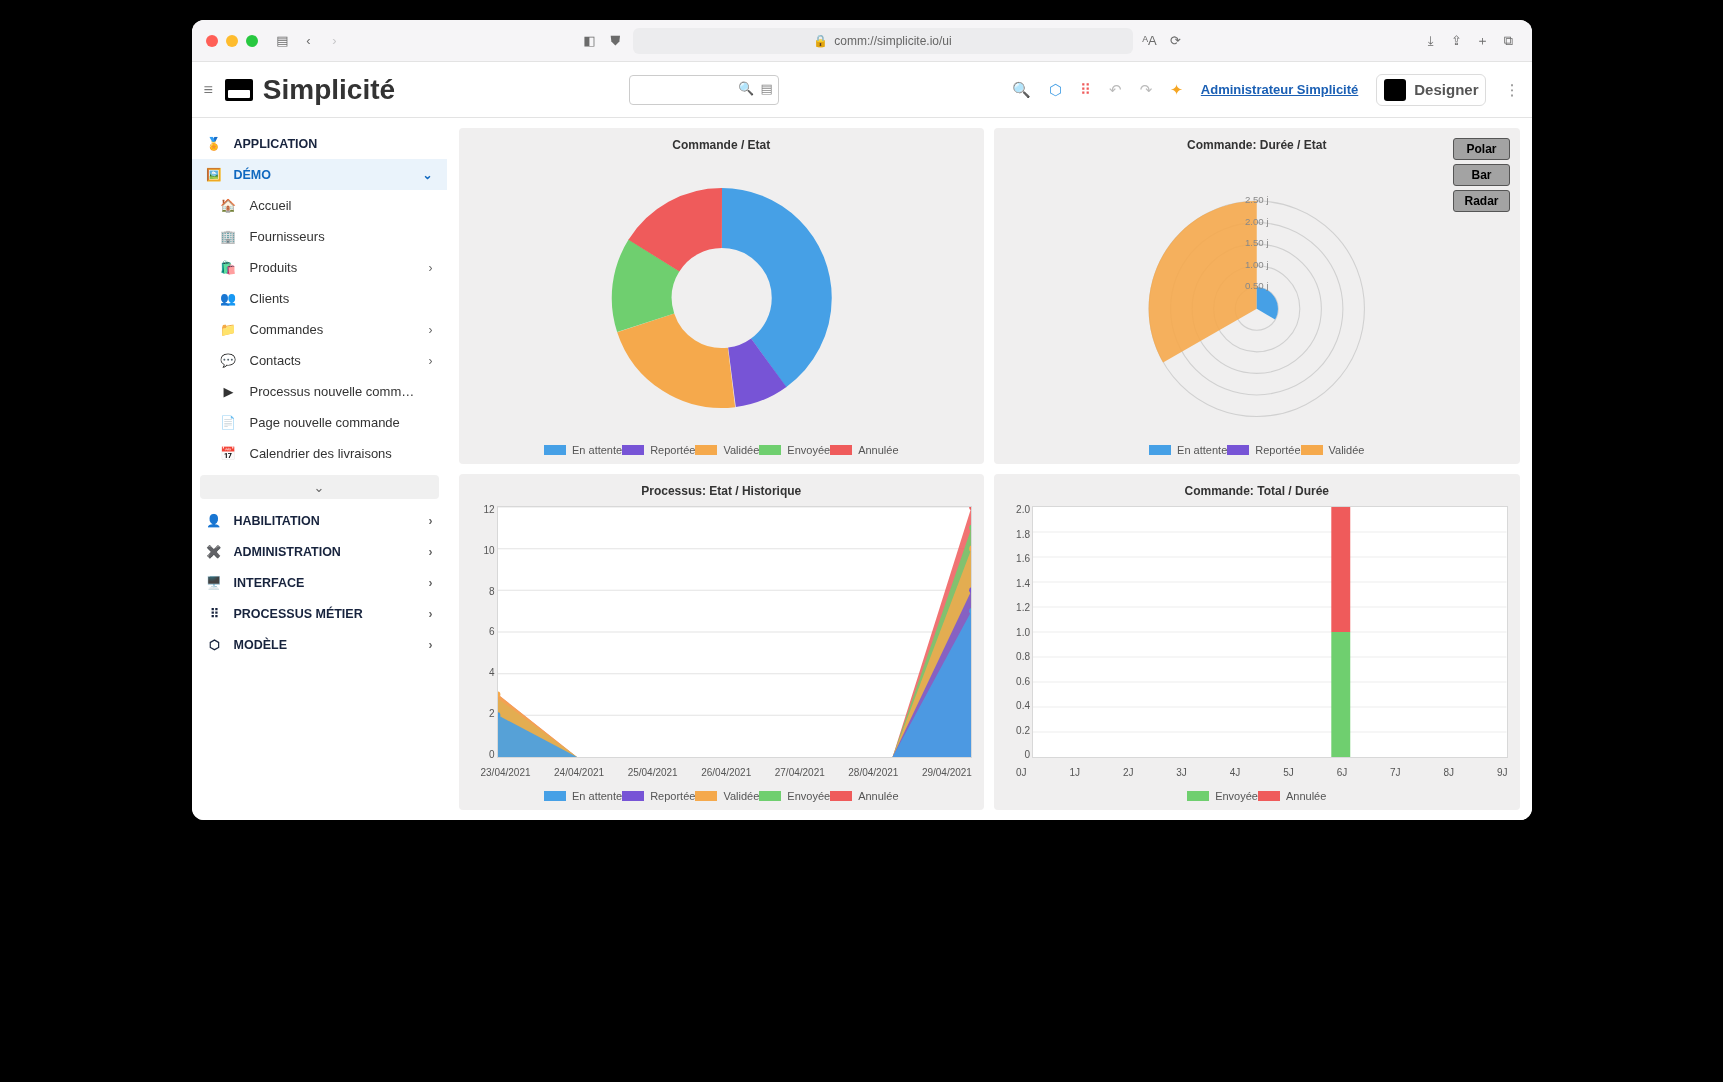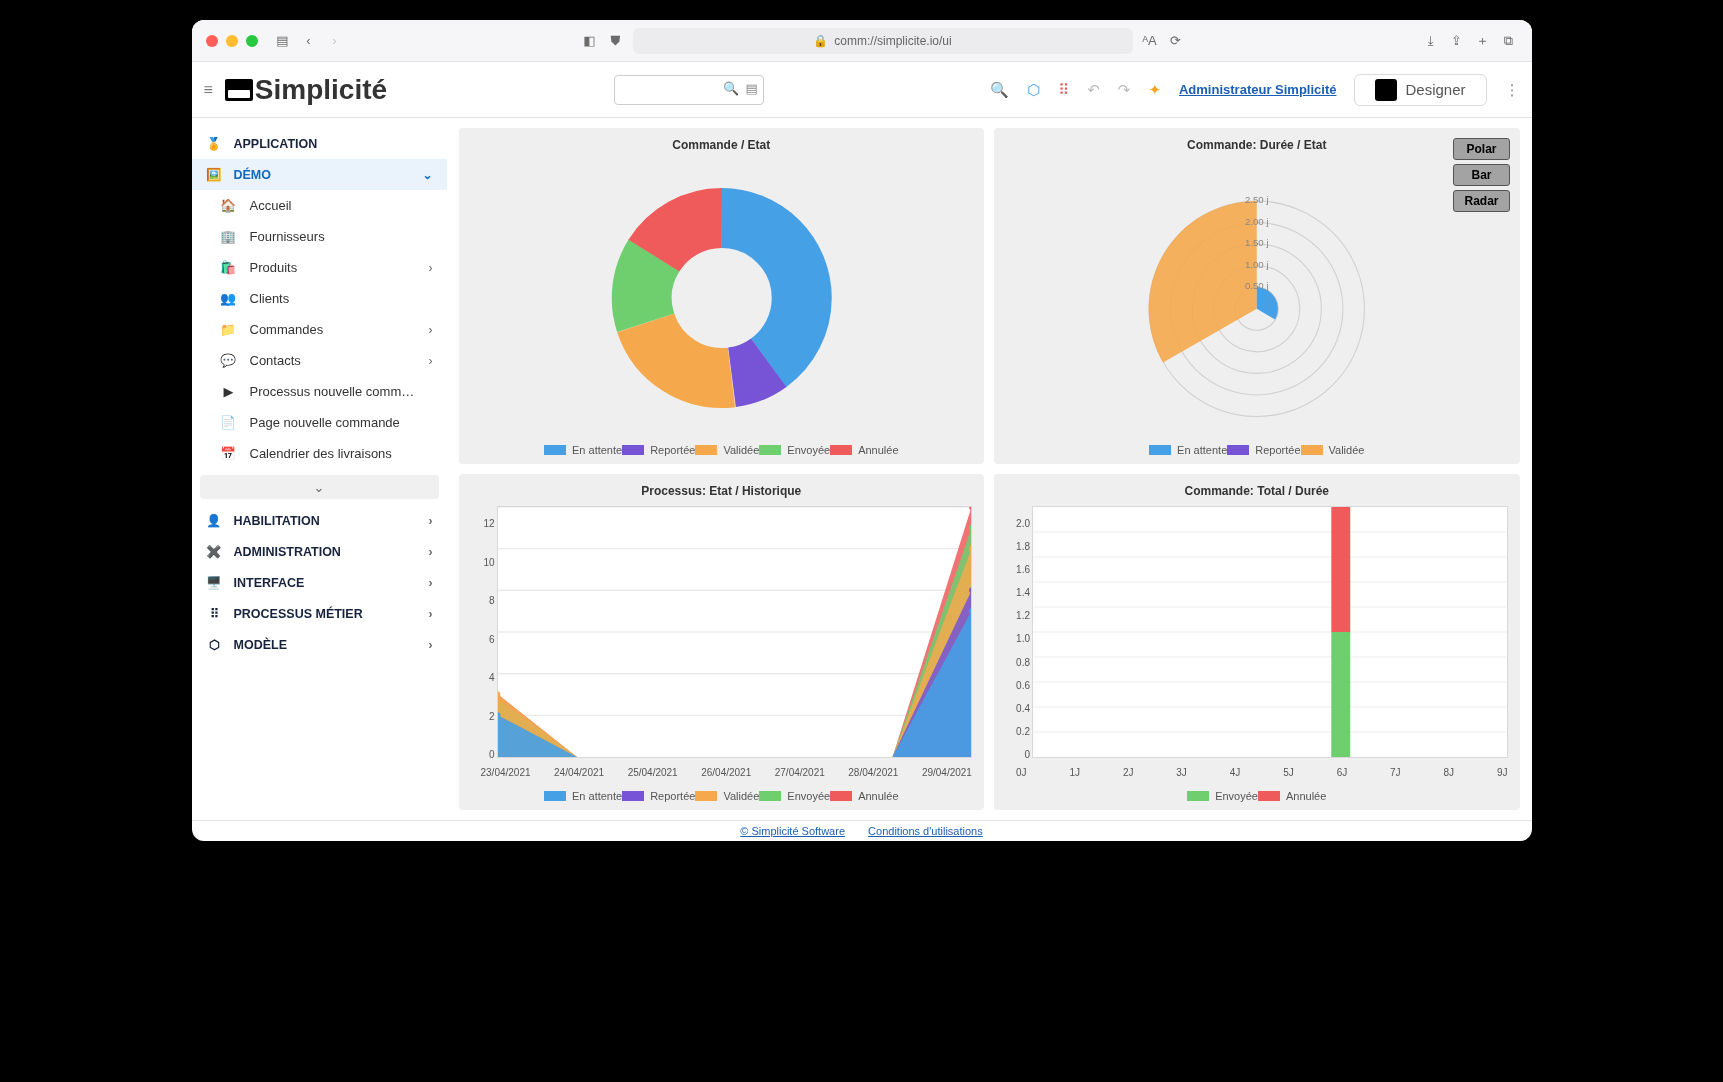--- a/index.html
+++ b/index.html
@@ -8,29 +8,29 @@
   
   .browser-bar { height:42px; background:#f6f5f7; display:flex; align-items:center; padding:0 14px; gap:8px; border-bottom:1px solid #e3e3e3;}
   .traffic { display:flex; gap:8px; margin-right:8px;}
   .dot { width:12px; height:12px; border-radius:50%; }
   .url-box { flex:0 0 500px; margin:0 auto; background:#ececee; border-radius:6px; height:26px; display:flex; align-items:center; justify-content:center; gap:6px; font-size:12px; color:#666;}
   .browser-bar .spacer{flex:1;}
   .bicon{width:18px;text-align:center;color:#6b6b6b;}
   
   .app-header{height:56px;display:flex;align-items:center;border-bottom:1px solid #e3e3e3;padding:0 12px;gap:12px;}
   .hamburger{font-size:16px;color:#777;}
-  .logo{font-weight:600;font-size:28px;display:flex;align-items:center;gap:2px;}
+  .logo{font-weight:600;font-size:28px;display:flex;align-items:center;gap:10px;}
   .logo .mark{width:28px;height:22px;background:#000;display:inline-block;position:relative;border-radius:2px;}
   .logo .mark::after{content:"";position:absolute;left:3px;right:3px;bottom:3px;height:8px;background:#fff;border-radius:1px;}
   .search{margin-left:auto;margin-right:auto;position:relative;}
   .search input{width:150px;height:30px;border:1px solid #ccc;border-radius:4px;padding:0 50px 0 8px;}
   .search .sicons{position:absolute;right:6px;top:6px;display:flex;gap:6px;color:#888;}
   .hdr-icons{display:flex;align-items:center;gap:18px;font-size:15px;color:#555;}
   .admin-link{color:#1a5fb4;font-weight:700;font-size:13px;}
-  .designer-chip{display:flex;align-items:center;gap:8px;padding:4px 20px;border:1px solid #dcdcdc;border-radius:6px;background:#fff;font-weight:400;}
+  .designer-chip{display:flex;align-items:center;gap:8px;padding:4px 7px;border:1px solid #dcdcdc;border-radius:6px;background:#fff;font-weight:700;}
   .designer-chip .av{width:22px;height:22px;background:#000;border-radius:3px;position:relative;}
   
   .app-body{display:flex;background:#fff;}
   .sidebar{width:255px;padding:10px 0;}
   .nav-sec{display:flex;align-items:center;gap:10px;padding:8px 14px;cursor:pointer;color:#17233d;font-weight:700;font-size:12.5px;}
   .nav-sec .chev{margin-left:auto;color:#666;font-size:12px;}
   .nav-sec.active{background:#eaf3fb;color:#1068bf;}
   .nav-sec.active .chev{color:#1068bf;}
   .nav-item{display:flex;align-items:center;gap:12px;padding:8px 14px 8px 28px;cursor:pointer;color:#333;font-size:13px;}
   .nav-item .chev{margin-left:auto;color:#666;font-size:12px;}
@@ -40,21 +40,21 @@
   .dash{flex:1;padding:10px 12px;display:grid;grid-template-columns:1fr 1fr;gap:10px;}
   .card{background:#f0efef;border-radius:4px;padding:8px;position:relative;}
   .card-title{text-align:center;font-weight:700;font-size:12px;color:#333;margin:2px 0 6px;}
   .chart-body{position:relative;height:280px;}
   .legend{display:flex;justify-content:center;font-size:11px;color:#555;margin-top:6px;}
   .legend .li{display:flex;align-items:center;gap:6px;}
   .sw{width:22px;height:10px;}
   .btn-stack{position:absolute;right:10px;top:10px;display:flex;flex-direction:column;gap:4px;}
   .btn-stack button{background:#a3a3a3;border:1px solid #555;border-radius:3px;padding:3px 10px;font-size:12px;font-weight:600;cursor:pointer;}
   
-  .axis-y{position:absolute;left:0;top:0;bottom:24px;width:28px;display:flex;flex-direction:column;justify-content:space-between;font-size:10px;color:#555;text-align:right;margin-top:14px;}
+  .axis-y{position:absolute;left:0;top:0;bottom:24px;width:28px;display:flex;flex-direction:column;justify-content:space-between;font-size:10px;color:#555;text-align:right;}
   .plot{position:absolute;left:30px;right:4px;top:2px;bottom:26px;background:#fff;border:1px solid #d8d8d8;}
   .axis-x{position:absolute;left:14px;right:4px;bottom:6px;display:flex;justify-content:space-between;font-size:10px;color:#555;}
   
   .footer{border-top:1px solid #e3e3e3;text-align:center;padding:4px 0;font-size:11px;}
   .footer a{color:#1a5fb4;margin:0 10px;}
   svg{display:block;}
 </style>
 </head>
 <body>
 
@@ -411,17 +411,13 @@
             </span>
             <span class="li">
               <span class="sw" style="background:#ef5b5b"></span>
               <span>Annulée</span>
             </span>
           </div>
       </div>
     </div>
   </div>
 
-  <div class="footer">
-    <a href="#">© Simplicité Software</a>
-    <a href="#">Conditions d'utilisations</a>
-  </div>
 </div>
 
 </body></html>

